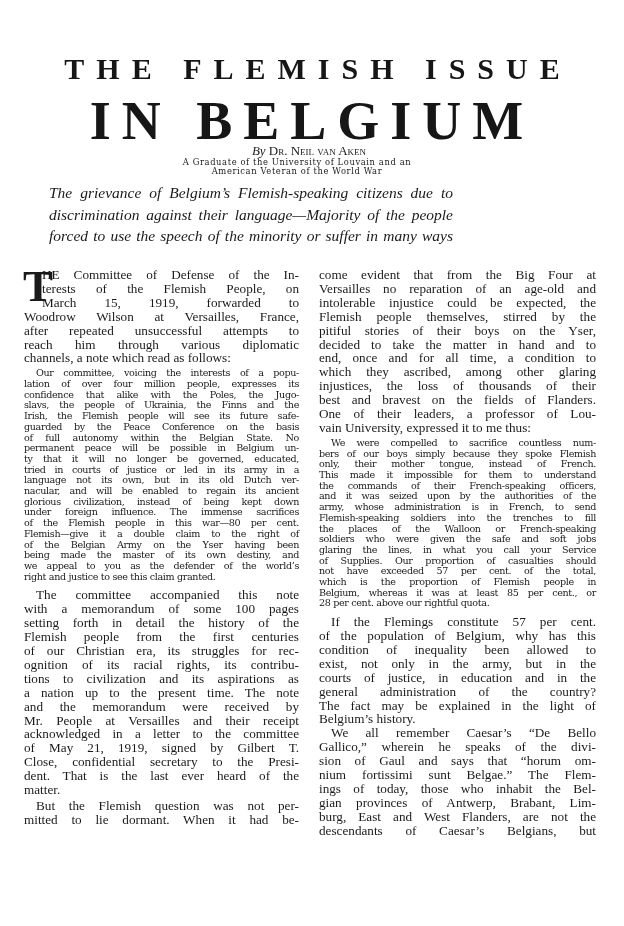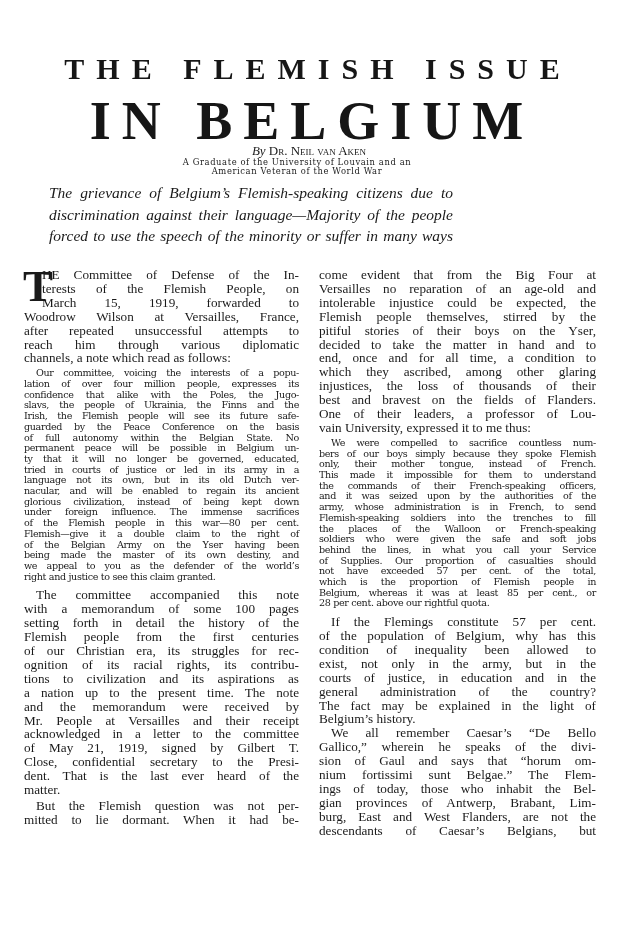--- a/index.html
+++ b/index.html
@@ -128,21 +128,21 @@
     <span class="ln indent">We were compelled to sacrifice countless num-</span>
     <span class="ln">bers of our boys simply because they spoke Flemish</span>
     <span class="ln">only, their mother tongue, instead of French.</span>
     <span class="ln">This made it impossible for them to understand</span>
     <span class="ln">the commands of their French-speaking officers,</span>
     <span class="ln">and it was seized upon by the authorities of the</span>
     <span class="ln">army, whose administration is in French, to send</span>
     <span class="ln">Flemish-speaking soldiers into the trenches to fill</span>
     <span class="ln">the places of the Walloon or French-speaking</span>
     <span class="ln">soldiers who were given the safe and soft jobs</span>
-    <span class="ln">behind the lines, in what you call your Service</span>
+    <span class="ln">glaring the lines, in what you call your Service</span>
     <span class="ln">of Supplies. Our proportion of casualties should</span>
     <span class="ln">not have exceeded 57 per cent. of the total,</span>
     <span class="ln">which is the proportion of Flemish people in</span>
     <span class="ln">Belgium, whereas it was at least 85 per cent., or</span>
     <span class="ln last">28 per cent. above our rightful quota.</span>
   </div>
 
   <div class="p mt6">
     <span class="ln indent">If the Flemings constitute 57 per cent.</span>
     <span class="ln">of the population of Belgium, why has this</span>

